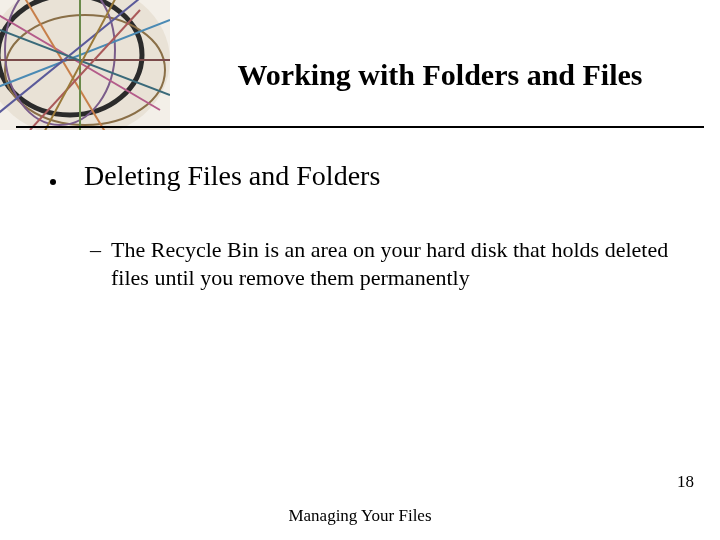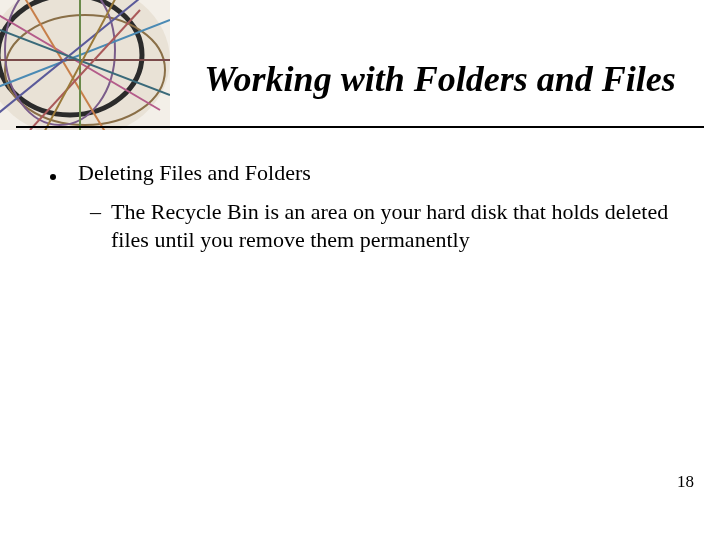--- a/index.html
+++ b/index.html
@@ -2,29 +2,29 @@
 <html><head>
 <meta charset="utf-8">
 <style>
   * { margin: 0; padding: 0; box-sizing: border-box; }
   html, body { width: 720px; height: 540px; background: #ffffff; font-family: "Times New Roman", Times, serif; color: #000; }
   .slide { position: relative; width: 720px; height: 540px; overflow: hidden; }
   .header { position: relative; height: 130px; }
   .decor { position: absolute; top: 0; left: 0; width: 170px; height: 130px; overflow: hidden; }
   .decor svg { display: block; }
   .title-wrap { position: absolute; left: 180px; right: 20px; top: 58px; text-align: center; }
-  .title { font-size: 36px; font-weight: bold; font-style: italic; }
+  .title { font-size: 30px; font-weight: bold; }
   .rule { position: absolute; left: 16px; right: 16px; top: 126px; height: 2px; background: #000; }
   .body { position: absolute; left: 50px; right: 40px; top: 160px; }
-  .bullet-row { display: flex; align-items: baseline; gap: 22px; font-size: 22px; margin-bottom: 12px; }
+  .bullet-row { display: flex; align-items: baseline; gap: 28px; font-size: 28px; margin-bottom: 12px; }
   .bullet-dot { width: 6px; height: 6px; background: #000; border-radius: 50%; display: inline-block; flex: 0 0 auto; margin-top: 14px; }
   .sub { margin-left: 40px; }
   .sub-row { display: flex; align-items: baseline; gap: 10px; font-size: 22px; line-height: 1.25; }
   .sub-dash { flex: 0 0 auto; }
-  .sub-text { flex: 1 1 auto; }
+  .sub-text { flex: 1 1 auto; margin-top: 32px; }
   .footer-center { position: absolute; bottom: 14px; left: 0; right: 0; text-align: center; font-size: 17px; }
   .page-num { position: absolute; bottom: 48px; right: 26px; font-size: 17px; }
 </style>
 </head>
 <body>
 
 <div class="slide">
 
   <div class="header">
     <div class="decor">
@@ -65,14 +65,15 @@
     </div>
     <div class="sub">
       <div class="sub-row">
         <span class="sub-dash">–</span>
         <span class="sub-text">The Recycle Bin is an area on your hard disk that holds deleted files until you remove them permanently</span>
       </div>
     </div>
   </div>
 
   <div class="page-num">18</div>
+  <div class="footer-center">Managing Your Files</div>
 
 </div>
 
 </body></html>

